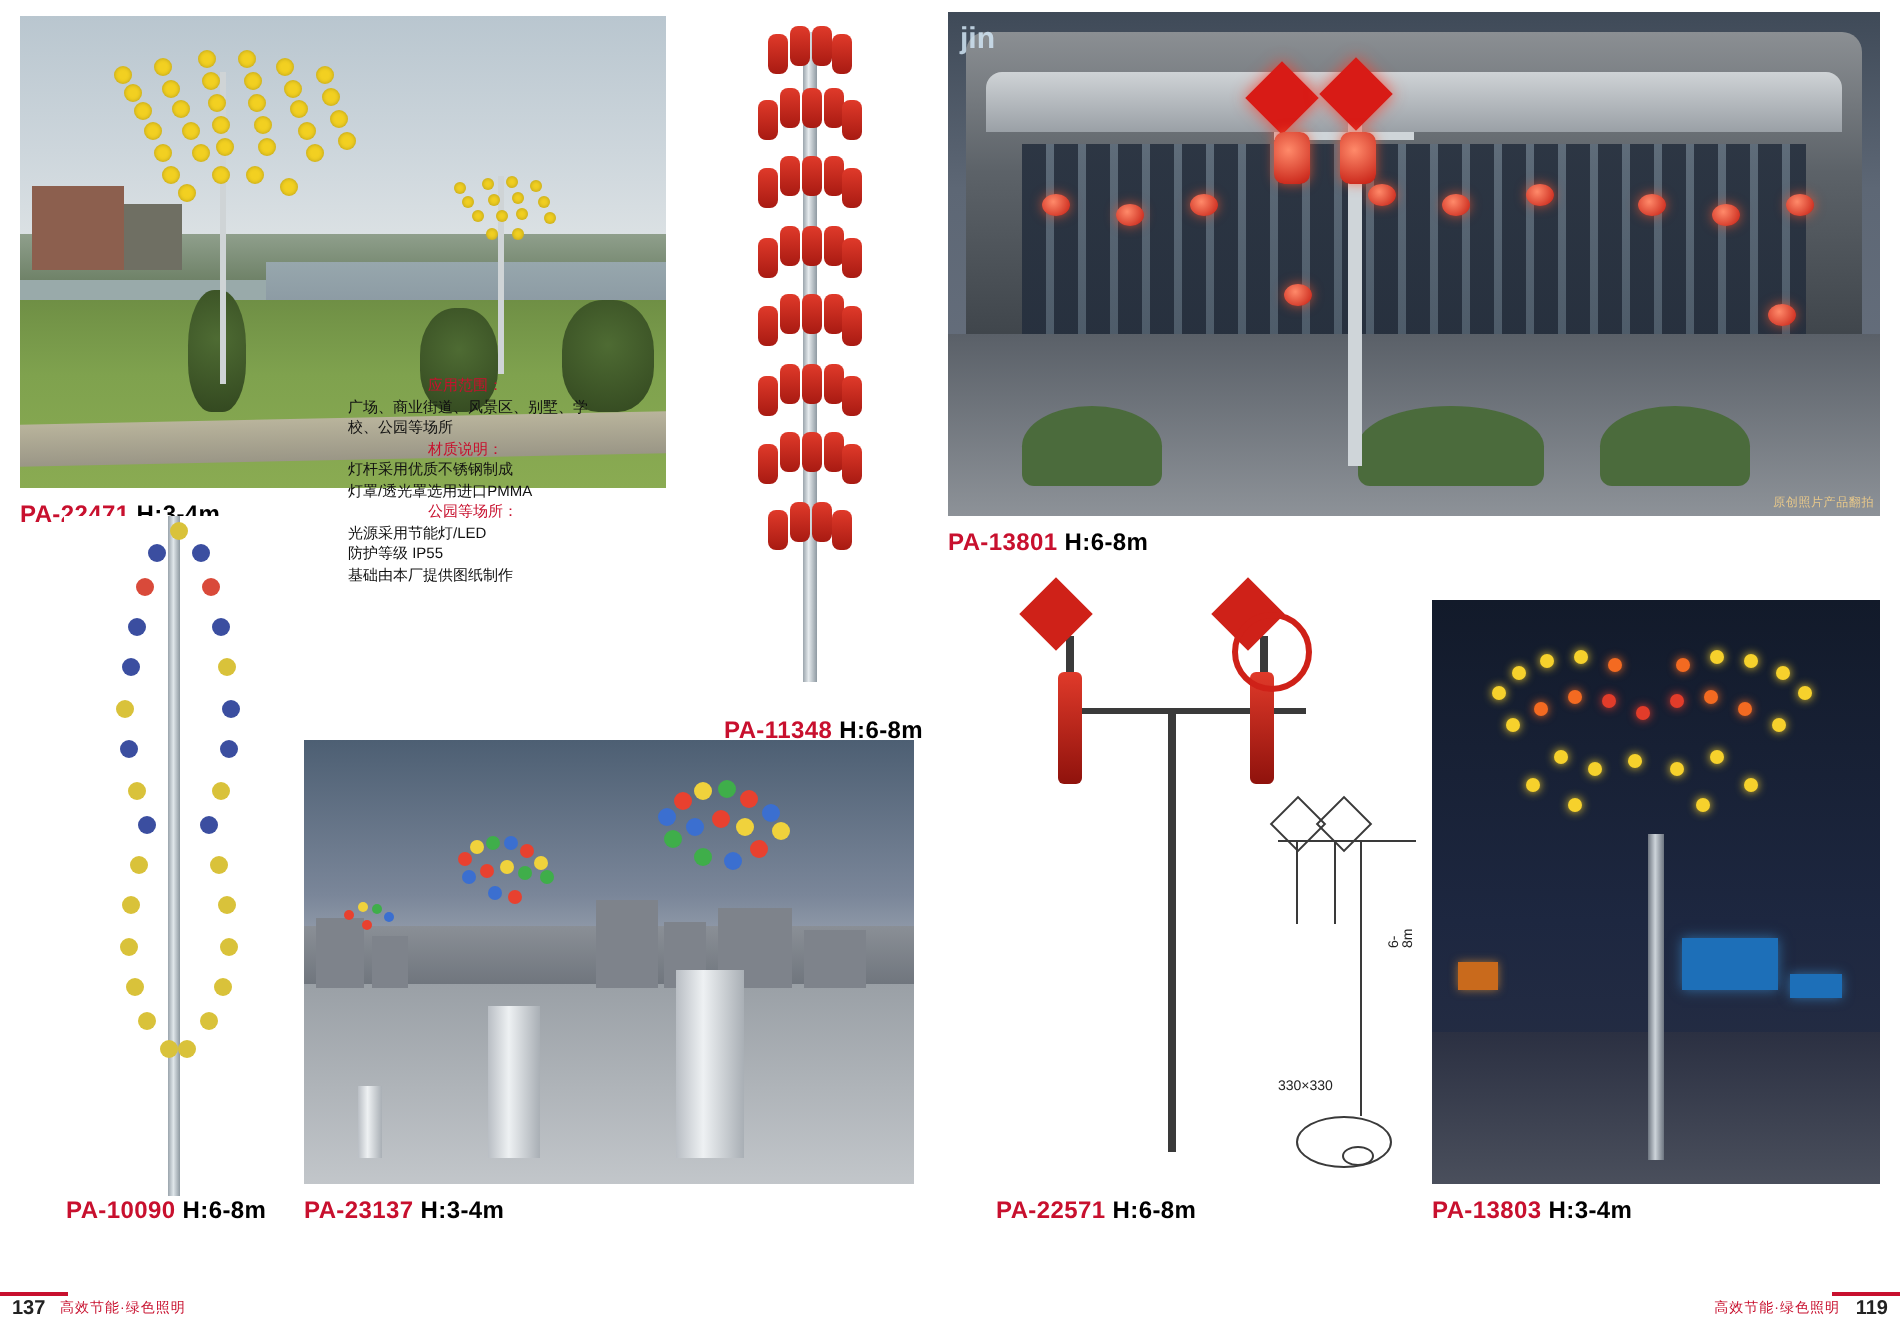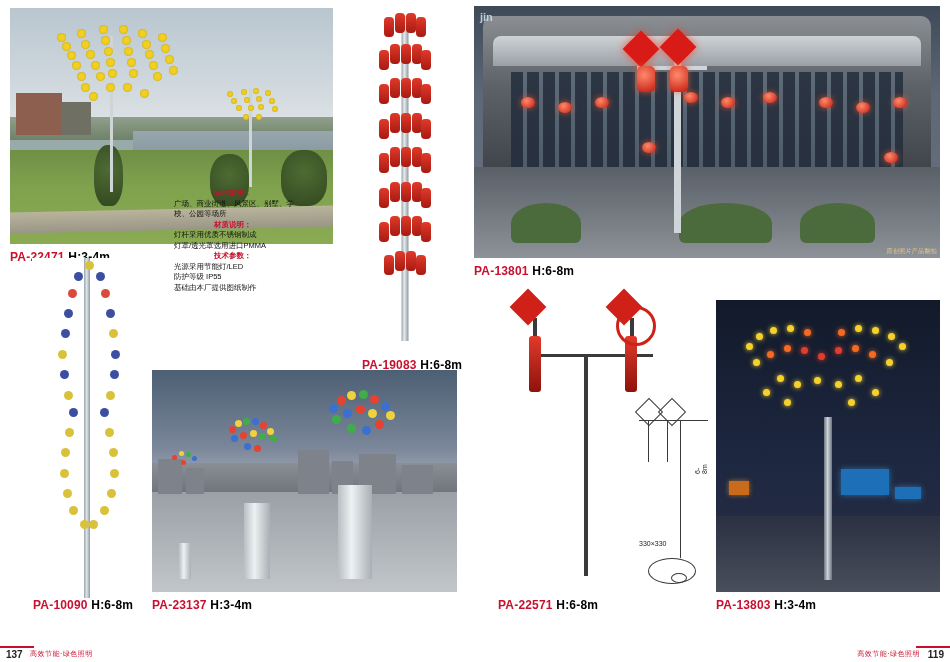--- a/index.html
+++ b/index.html
@@ -169,21 +169,21 @@
   }
   .p5 .mast {
     position: absolute; width: 7px; background: #cfd5d9;
   }
   .p5 .credit {
     position: absolute; right: 3px; bottom: 2px;
     color: #e9c98a; font-size: 6px; letter-spacing: .3px;
   }
   .p5 .logo {
     position: absolute; left: 6px; top: 5px;
-    color: #cfe3f2; font-size: 11px; font-weight: bold; opacity: .85;
+    color: #cfe3f2; font-size: 15px; font-weight: bold; opacity: .85;
   }
   
   .p6 .sky {
     position: absolute; inset: 0;
     background: linear-gradient(to bottom, #121a2a 0%, #1d2740 55%, #2a3146 100%);
   }
   .p6 .ground {
     position: absolute; left: 0; right: 0; bottom: 0; height: 26%;
     background: linear-gradient(to bottom, #2b3042, #4a4f5c);
   }
@@ -202,21 +202,21 @@
     position: absolute; font-size: 7px; color: #222;
   }
   
   .specs {
     position: absolute;
     font-size: 7.5px;
     line-height: 10.5px;
     color: #111;
     white-space: pre-line;
   }
-  .specs .hd { color: #c8102e; font-weight: bold; padding-left: 40px; }
+  .specs .hd { color: #c8102e; font-weight: normal; padding-left: 40px; }
   .pg {
     position: absolute; bottom: 2px;
     font-size: 10px; font-weight: bold; color: #222;
   }
   .ftxt {
     position: absolute; bottom: 3px;
     font-size: 7px; color: #c8102e; letter-spacing: .5px;
   }
   .redrule {
     position: absolute; height: 2px; background: #c8102e;
@@ -300,21 +300,21 @@
   <div class="caption" style="left:10px; top:250px;">
     <span>PA-22471</span>
     <span class="ht">H:3-4m</span>
   </div>
 
   <div class="specs" style="left:174px; top:188px; width:128px;"><span class="hd">应用范围：</span>
 <span>广场、商业街道、风景区、别墅、学校、公园等场所</span>
 <span class="hd">材质说明：</span>
 <span>灯杆采用优质不锈钢制成
 灯罩/透光罩选用进口PMMA</span>
-<span class="hd">技术参数：</span>
+<span class="hd">公园等场所：</span>
 <span>光源采用节能灯/LED
 防护等级        IP55
 基础由本厂提供图纸制作</span></div>
 
   <div class="photo p2" style="left:370px; top:6px; width:70px; height:345px; background:#ffffff;">
     <div class="inner">
       <div class="mast"></div>
       <div class="tier" style="top:2%;  width:46px; height:30px;">
         <div class="rb" style="left:2px;  top:4px;"></div>
         <div class="rb" style="left:13px; top:0px;"></div>
@@ -365,21 +365,21 @@
       </div>
       <div class="tier" style="top:71%; width:46px; height:30px;">
         <div class="rb" style="left:2px;  top:4px;"></div>
         <div class="rb" style="left:13px; top:0px;"></div>
         <div class="rb" style="left:24px; top:0px;"></div>
         <div class="rb" style="left:34px; top:4px;"></div>
       </div>
     </div>
   </div>
   <div class="caption" style="left:362px; top:358px;">
-    <span>PA-19083</span>
+    <span>PA-11348</span>
     <span class="ht">H:6-8m</span>
   </div>
 
   <div class="photo p3" style="left:32px; top:258px; width:110px; height:340px; background:#ffffff;">
     <div class="inner">
       <div class="mast"></div>
       <div class="bead" style="left:48%; top:1%;  background:#d9c23a;"></div>
       <div class="bead" style="left:38%; top:4%;  background:#3b4ea0;"></div>
       <div class="bead" style="left:58%; top:4%;  background:#3b4ea0;"></div>
       <div class="bead" style="left:33%; top:9%;  background:#d94a3a;"></div>

